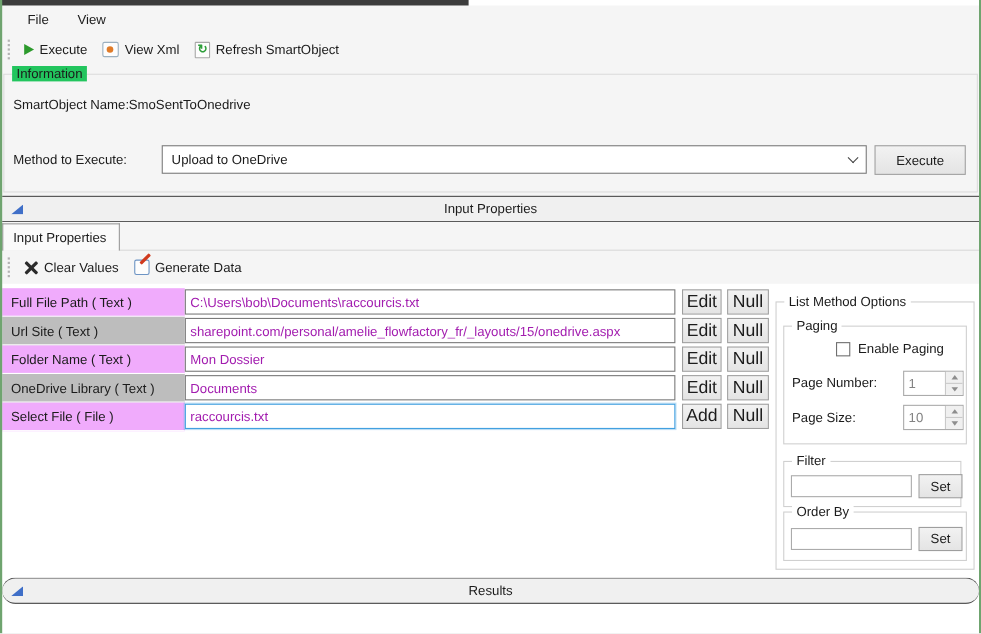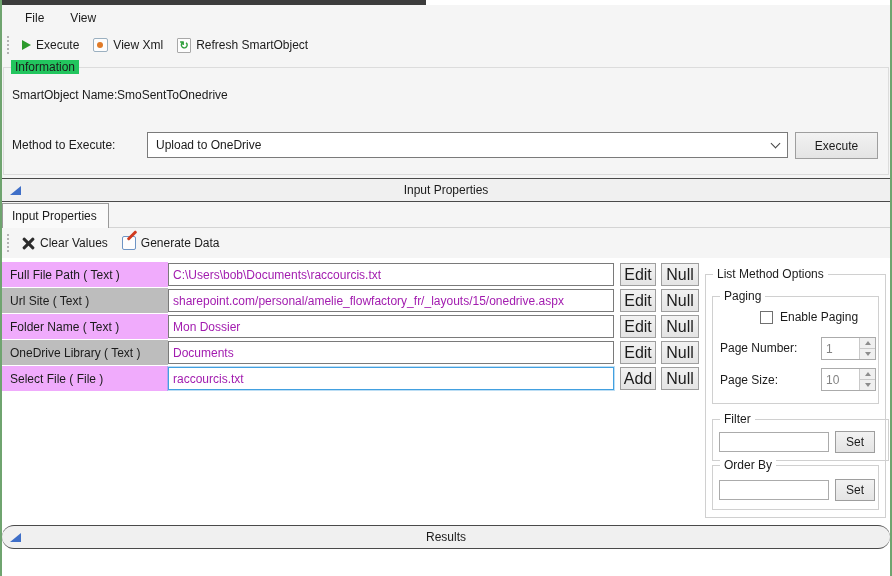--- a/index.html
+++ b/index.html
@@ -205,21 +205,21 @@
               <div>
                 <span class="tri-up"></span>
               </div>
               <div>
                 <span class="tri-dn"></span>
               </div>
             </span>
         </div>
       </div>
 
-      <div class="groupbox darker" style="left:6px;top:144px;width:177px;height:42px;">
+      <div class="groupbox darker" style="left:6px;top:144px;width:162px;height:42px;">
         <div class="gb-label on-white">Filter</div>
         <input class="small-input abs" style="left: 6px; top: 12px; width: 110px;" value="">
         <button class="btn abs" style="left:122px;top:11px;width:40px;height:22px;font-size:12px;">Set</button>
       </div>
 
       <div class="groupbox darker" style="left:6px;top:190px;width:167px;height:45px;">
         <div class="gb-label on-white">Order By</div>
         <input class="small-input abs" style="left: 6px; top: 14px; width: 110px;" value="">
         <button class="btn abs" style="left:122px;top:13px;width:40px;height:22px;font-size:12px;">Set</button>
       </div>

